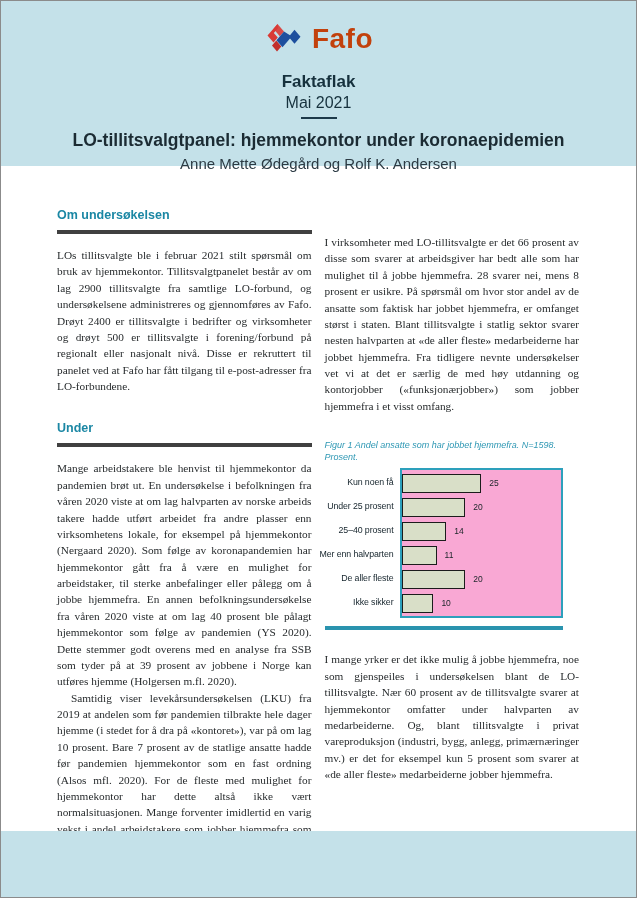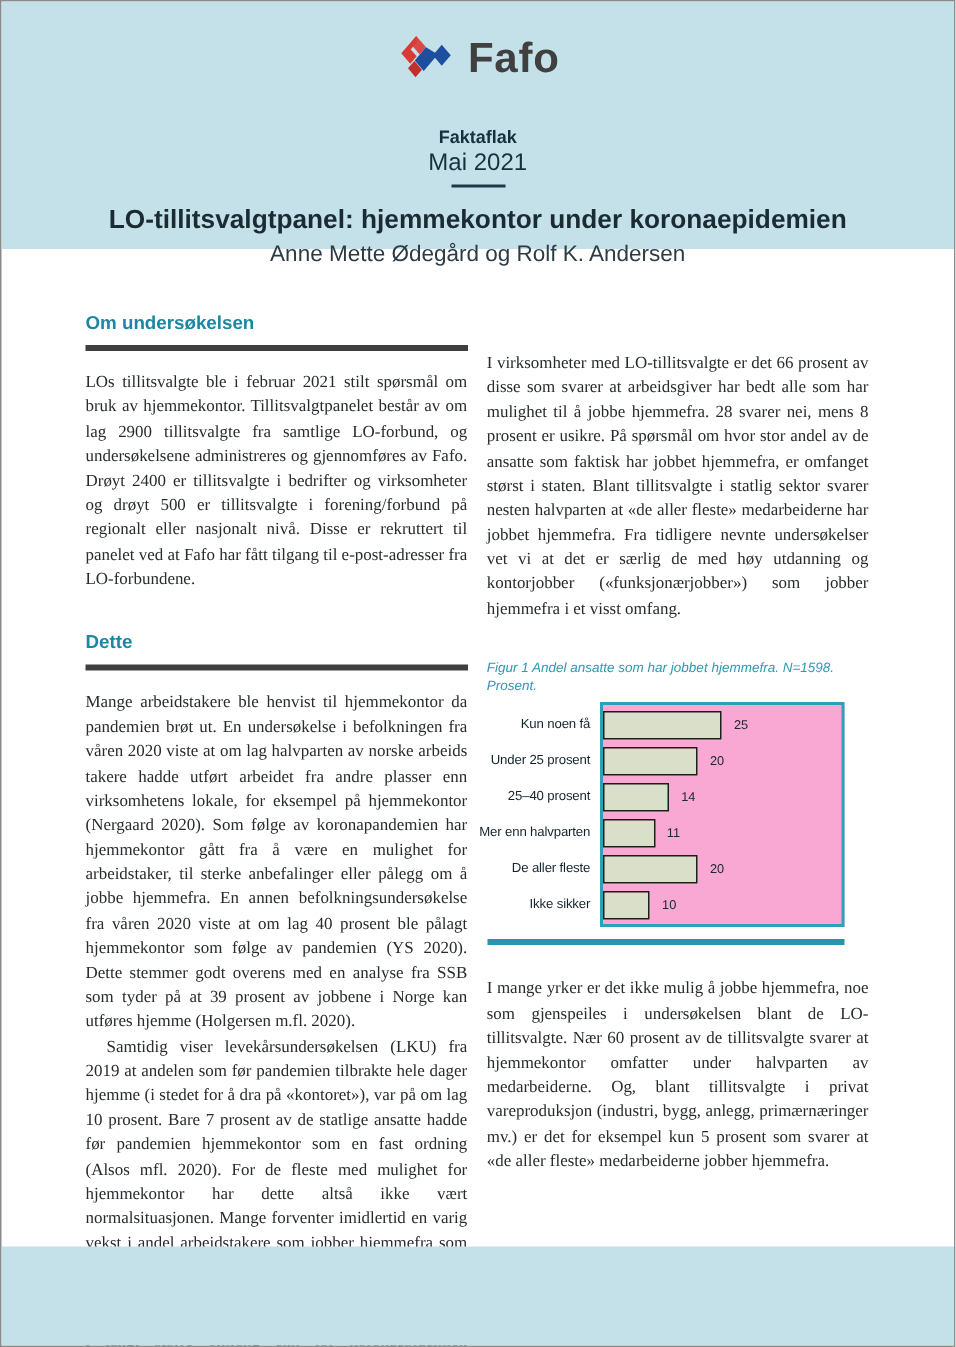--- a/index.html
+++ b/index.html
@@ -16,26 +16,26 @@
   .band-top{
     position:absolute;top:0;left:0;right:0;height:165px;
     background:#c4e1e9;
     text-align:center;
   }
   .logo-wrap{
     display:flex;align-items:center;justify-content:center;
     gap:8px;margin-top:17px;height:42px;
   }
   .logo-text{
-    font-size:28px;font-weight:bold;color:#404040;
+    font-size:28px;font-weight:bold;color:#c2410c;
     letter-spacing:0.5px;
   }
   .doc-type{
-    margin-top:24px;
-    font-size:12px;font-weight:bold;color:#16313d;
+    margin-top:12px;
+    font-size:17px;font-weight:bold;color:#16313d;
   }
   .doc-date{
     margin-top:2px;
     font-size:16px;color:#16313d;
   }
   .date-rule{
     width:36px;height:0;border-bottom:2px solid #1d3a4a;
     margin:5px auto 0 auto;
   }
   .doc-title{
@@ -145,21 +145,21 @@
     <h1 class="doc-title" style="margin:11px 0 0 0;">LO-tillitsvalgtpanel: hjemmekontor under koronaepidemien</h1>
     <div class="doc-authors">Anne Mette Ødegård og Rolf K. Andersen</div>
   </header>
 
   <main class="content">
 
     <div class="col col-left">
       <h2 class="section-heading">Om undersøkelsen</h2>
       <p class="body-p">LOs tillitsvalgte ble i februar 2021 stilt spørsmål om bruk av hjemmekontor. Tillitsvalgtpanelet består av om lag 2900 tillitsvalgte fra samtlige LO-forbund, og undersøkelsene administreres og gjennomføres av Fafo. Drøyt 2400 er tillitsvalgte i bedrifter og virksomheter og drøyt 500 er tillitsvalgte i forening/forbund på regionalt eller nasjonalt nivå. Disse er rekruttert til panelet ved at Fafo har fått tilgang til e-post-adresser fra LO-forbundene.</p>
 
-      <h2 class="section-heading second">Dette</h2>
+      <h2 class="section-heading second">Under</h2>
       <p class="body-p">Mange arbeidstakere ble henvist til hjemmekontor da pandemien brøt ut. En undersøkelse i befolkningen fra våren 2020 viste at om lag halvparten av norske arbeids takere hadde utført arbeidet fra andre plasser enn virksomhetens lokale, for eksempel på hjemmekontor (Nergaard 2020). Som følge av koronapandemien har hjemmekontor gått fra å være en mulighet for arbeidstaker, til sterke anbefalinger eller pålegg om å jobbe hjemmefra. En annen befolkningsundersøkelse fra våren 2020 viste at om lag 40 prosent ble pålagt hjemmekontor som følge av pandemien (YS 2020). Dette stemmer godt overens med en analyse fra SSB som tyder på at 39 prosent av jobbene i Norge kan utføres hjemme (Holgersen m.fl. 2020).</p>
       <p class="body-p indent">Samtidig viser levekårsundersøkelsen (LKU) fra 2019 at andelen som før pandemien tilbrakte hele dager hjemme (i stedet for å dra på «kontoret»), var på om lag 10 prosent. Bare 7 prosent av de statlige ansatte hadde før pandemien hjemmekontor som en fast ordning (Alsos mfl. 2020). For de fleste med mulighet for hjemmekontor har dette altså ikke vært normalsituasjonen. Mange forventer imidlertid en varig vekst i andel arbeidstakere som jobber hjemmefra som følge av erfaringene under pandemien. Høy digital kompetanse og en godt utbygd infrastruktur er blant de viktigste forutsetningene. Digitale verktøy er tatt i bruk i langt større omfang enn før koronaepidemien (Nergaard 2020).</p>
     </div>
 
     <div class="col col-right">
       <p class="body-p first">I virksomheter med LO-tillitsvalgte er det 66 prosent av disse som svarer at arbeidsgiver har bedt alle som har mulighet til å jobbe hjemmefra. 28 svarer nei, mens 8 prosent er usikre. På spørsmål om hvor stor andel av de ansatte som faktisk har jobbet hjemmefra, er omfanget størst i staten. Blant tillitsvalgte i statlig sektor svarer nesten halvparten at «de aller fleste» medarbeiderne har jobbet hjemmefra. Fra tidligere nevnte undersøkelser vet vi at det er særlig de med høy utdanning og kontorjobber («funksjonærjobber») som jobber hjemmefra i et visst omfang.</p>
 
       <figure class="figure-block" style="margin:25px 16px 0 0;">
         <figcaption class="fig-caption">
           <div>Figur 1 Andel ansatte som har jobbet hjemmefra. N=1598. Prosent.</div>

